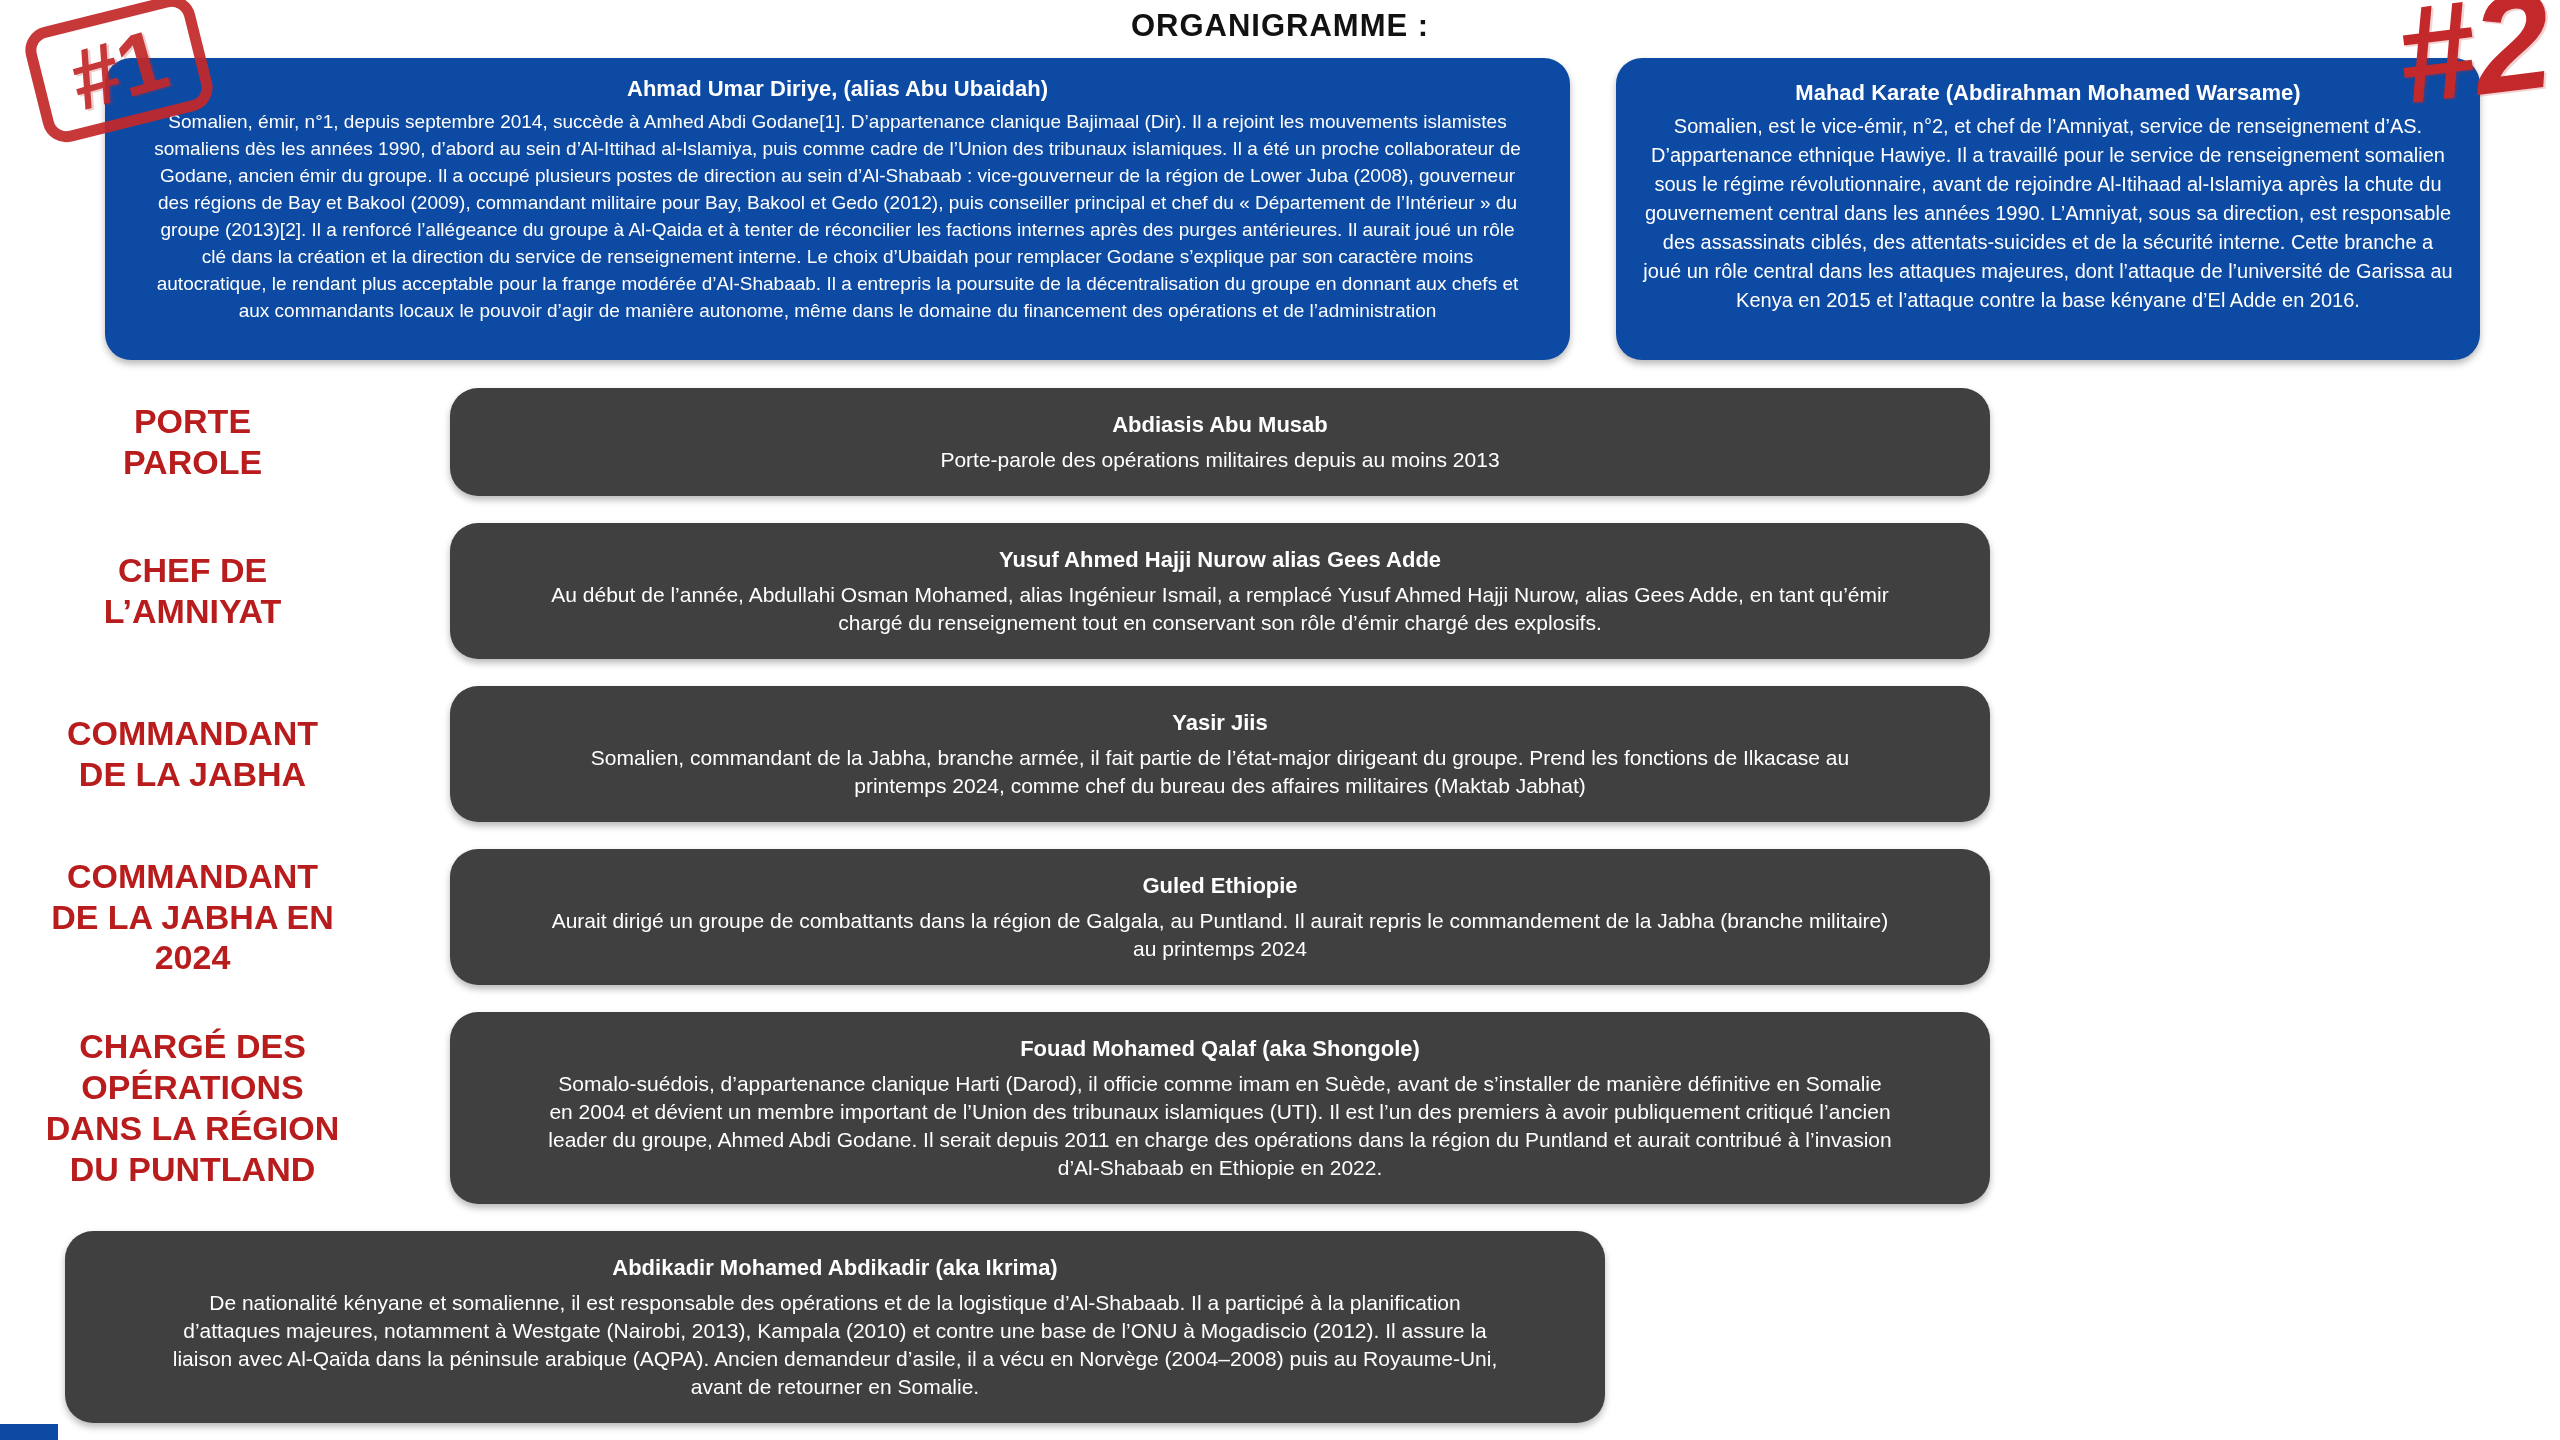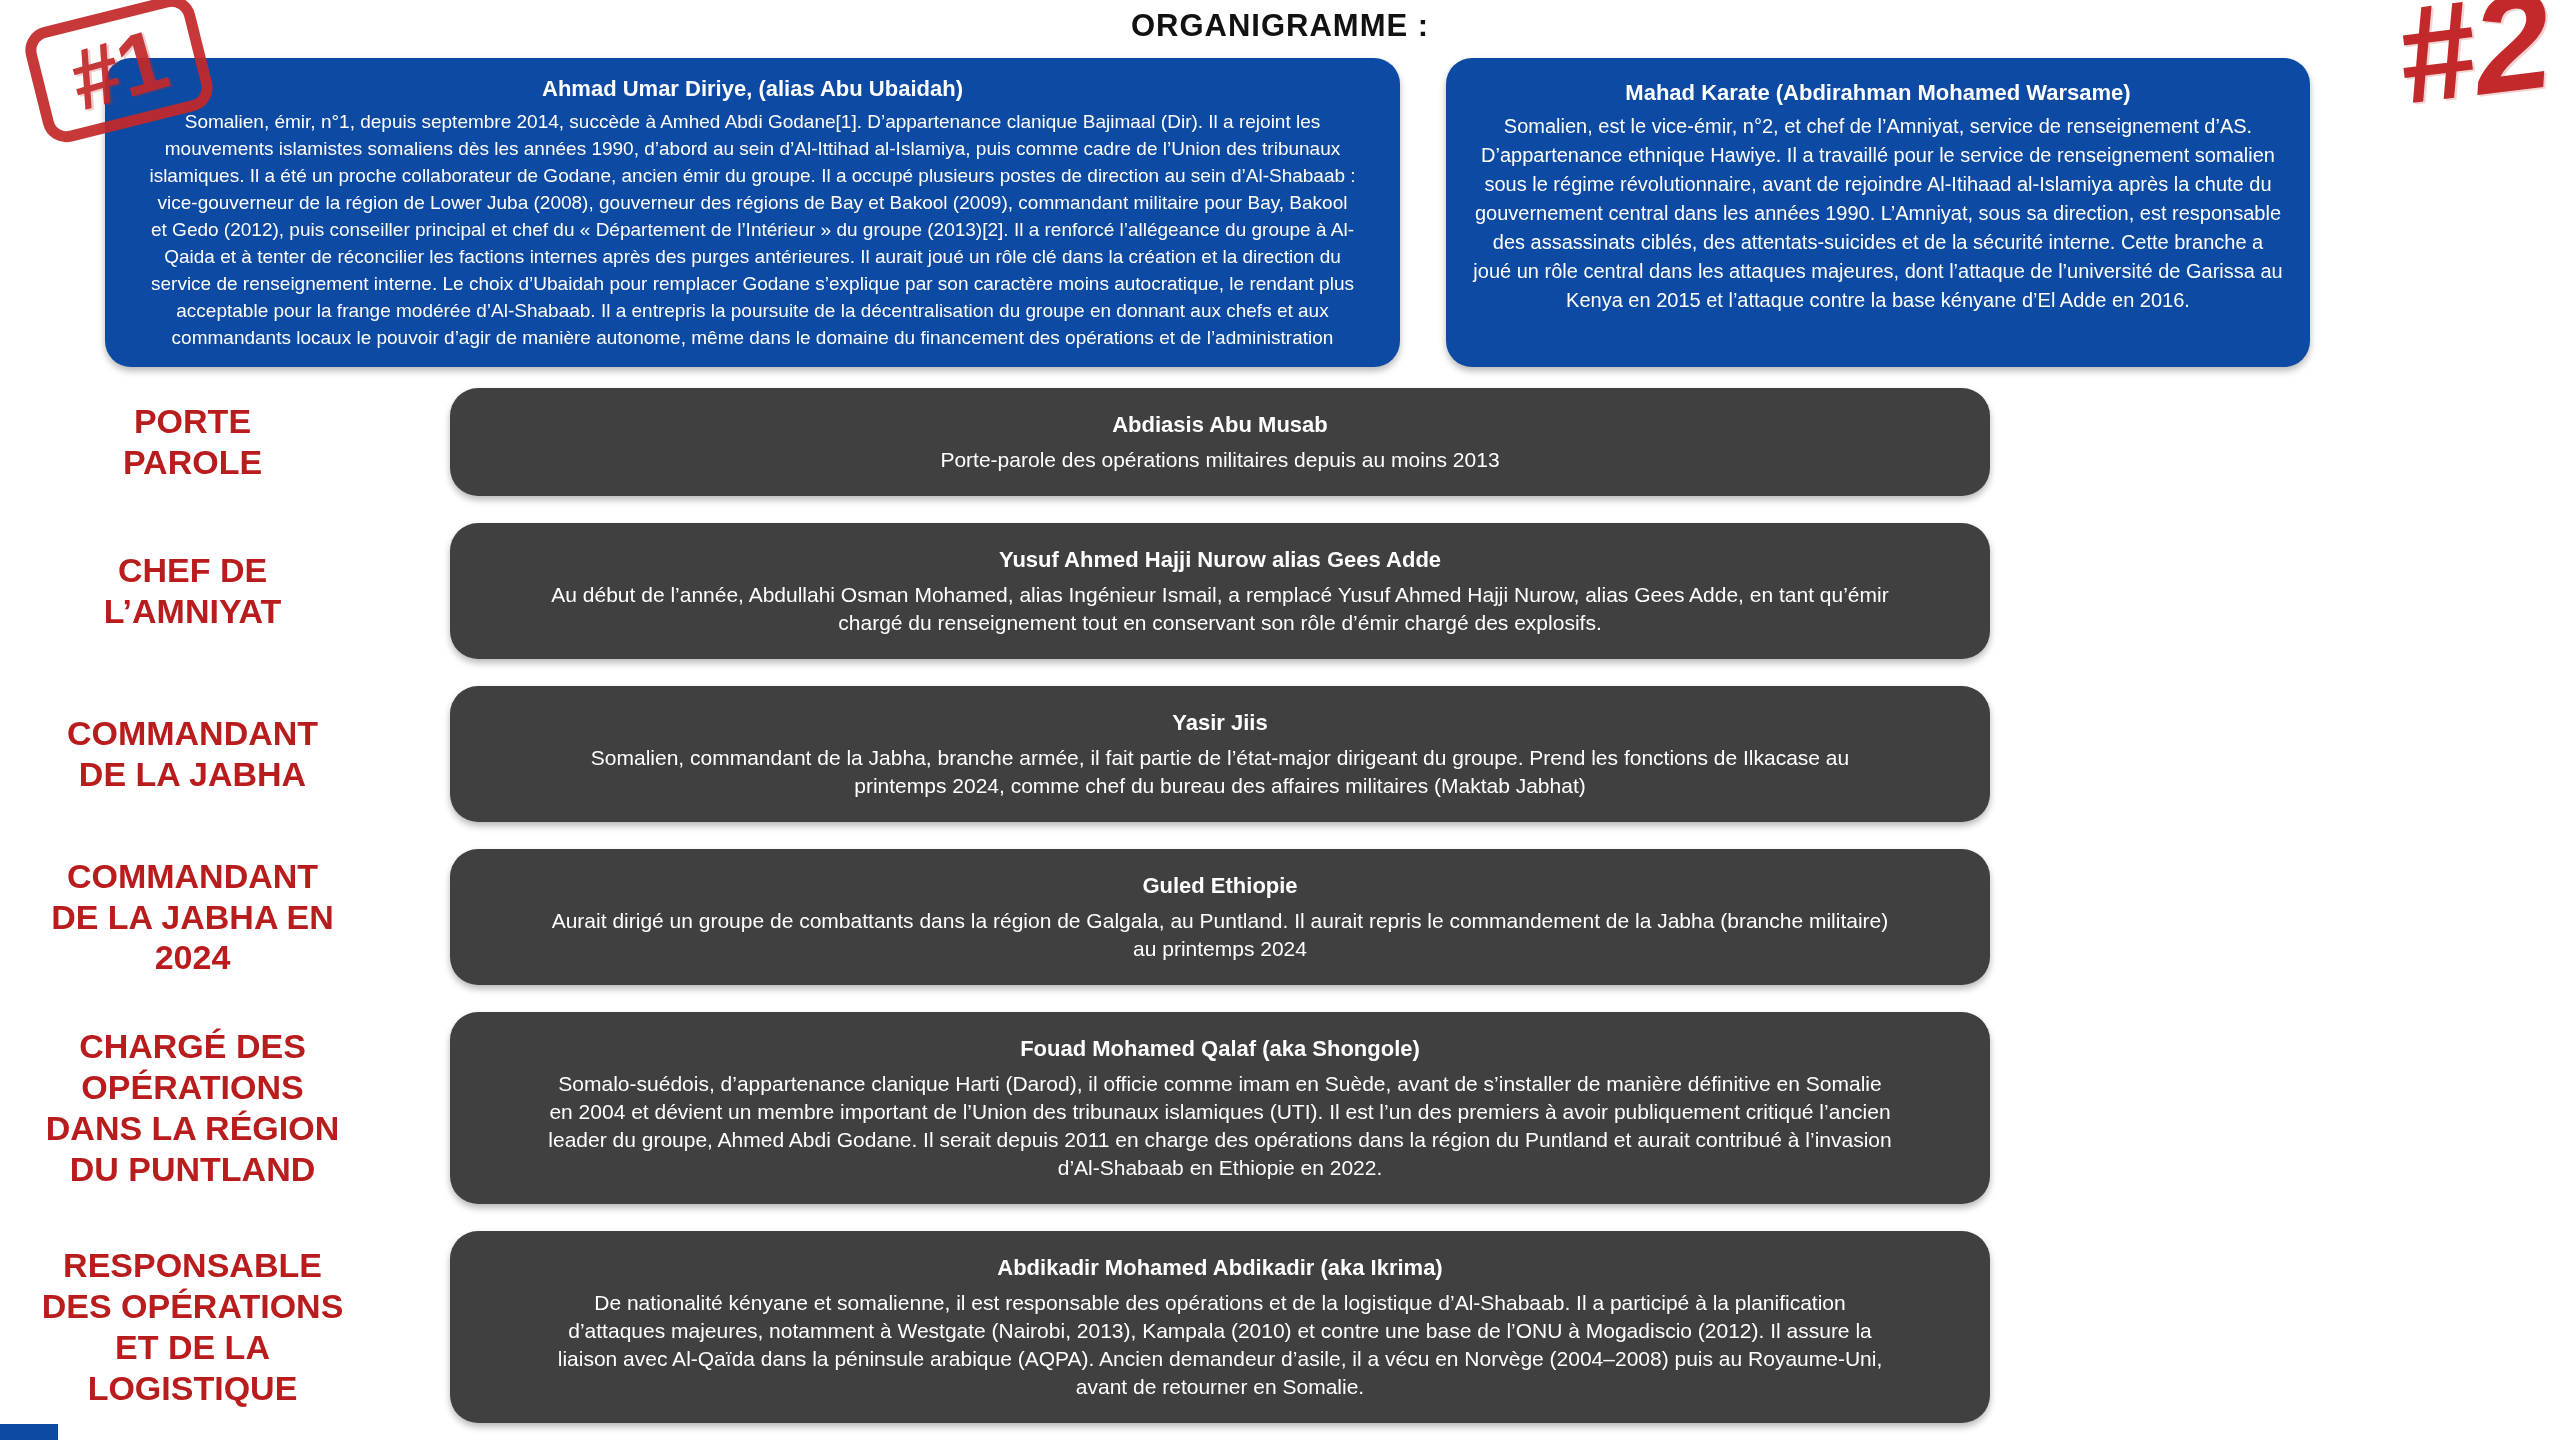--- a/index.html
+++ b/index.html
@@ -19,21 +19,21 @@
     letter-spacing:1px;
   }
 
   
   .top-row{position:absolute;top:58px;left:105px;display:flex;gap:46px;}
   .leader-box{
     background:#0d4aa3;color:#ffffff;border-radius:26px;
     box-shadow:0 4px 7px rgba(0,0,0,0.28);
     text-align:center;box-sizing:border-box;
   }
-  .leader-box.first{width:1295px;min-height:302px;padding:16px 42px;}
+  .leader-box.first{width:1465px;min-height:302px;padding:16px 42px;}
   .leader-box.second{width:864px;min-height:302px;padding:20px 26px;}
   .leader-name{font-size:22px;font-weight:bold;line-height:30px;margin-bottom:4px;}
   .leader-desc{font-size:19px;line-height:27px;}
   .leader-box.second .leader-desc{font-size:20px;line-height:29px;}
 
   
   .stamp-one{
     position:absolute;top:10px;left:32px;
     width:152px;height:96px;
     border:11px solid #c3292b;border-radius:24px;
@@ -146,24 +146,20 @@
 OPÉRATIONS
 DANS LA RÉGION
 DU PUNTLAND</div>
       <div class="row-card">
         <div class="person-name">Fouad Mohamed Qalaf (aka Shongole)</div>
         <div class="person-desc">Somalo-suédois, d’appartenance clanique Harti (Darod), il officie comme imam en Suède, avant de s’installer de manière définitive en Somalie en 2004 et dévient un membre important de l’Union des tribunaux islamiques (UTI). Il est l’un des premiers à avoir publiquement critiqué l’ancien leader du groupe, Ahmed Abdi Godane. Il serait depuis 2011 en charge des opérations dans la région du Puntland et aurait contribué à l’invasion d’Al-Shabaab en Ethiopie en 2022.</div>
       </div>
     </div>
 
     <div class="row">
-      <div class="row-label">RESPONSABLE
-DES OPÉRATIONS
-ET DE LA
-LOGISTIQUE</div>
       <div class="row-card">
         <div class="person-name">Abdikadir Mohamed Abdikadir (aka Ikrima)</div>
         <div class="person-desc">De nationalité kényane et somalienne, il est responsable des opérations et de la logistique d’Al-Shabaab. Il a participé à la planification d’attaques majeures, notamment à Westgate (Nairobi, 2013), Kampala (2010) et contre une base de l’ONU à Mogadiscio (2012). Il assure la liaison avec Al-Qaïda dans la péninsule arabique (AQPA). Ancien demandeur d’asile, il a vécu en Norvège (2004–2008) puis au Royaume-Uni, avant de retourner en Somalie.</div>
       </div>
     </div>
 
   </div>
 
   <div class="corner-accent"></div>
 

